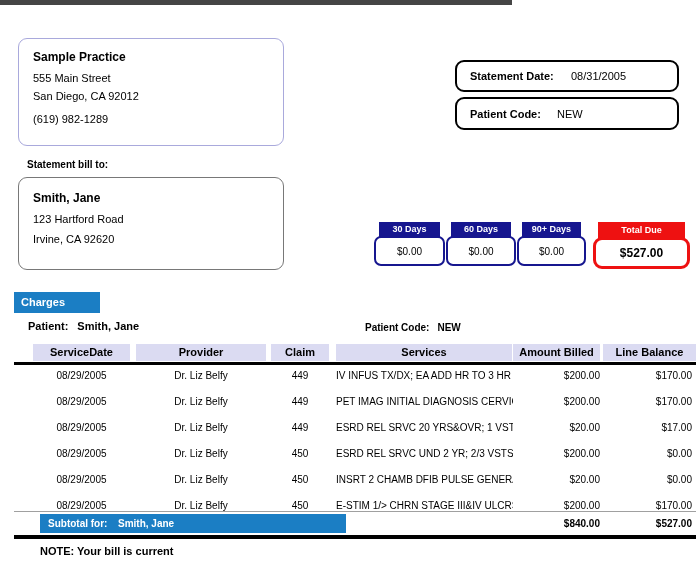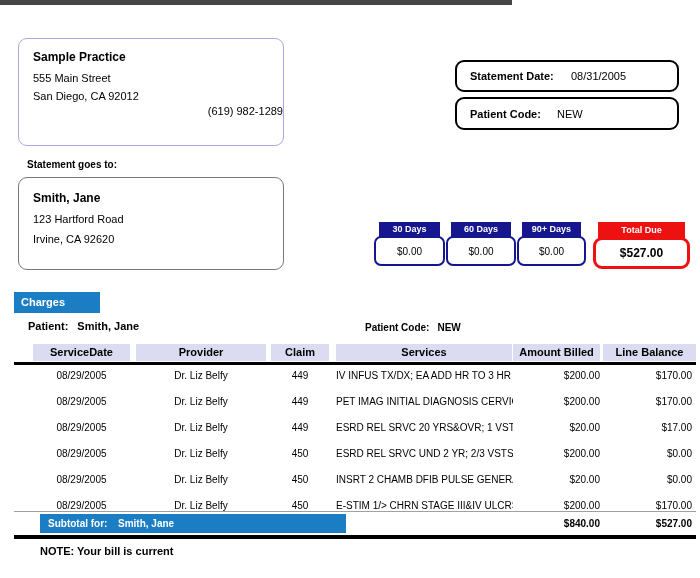--- a/index.html
+++ b/index.html
@@ -15,21 +15,21 @@
   }
   .abs{position:absolute;}
 
   
   .top-bar{left:0;top:0;width:512px;height:5px;background:#454545;}
 
   
   .practice-box{left:18px;top:38px;width:266px;height:108px;border:1px solid #A9A9DC;border-radius:9px;box-sizing:border-box;padding:11px 0 0 14px;}
   .practice-name{font-weight:bold;font-size:12px;margin-bottom:5px;}
   .practice-line{font-size:11px;line-height:18px;}
-  .practice-phone{font-size:11px;text-align:right;}
+  .practice-phone{font-size:11px;margin-top:8px;}
 
   
   .stmt-box{width:224px;border:2px solid #000;border-radius:9px;box-sizing:border-box;background:#fff;}
   .stmt-date-box{left:455px;top:60px;height:32px;}
   .stmt-code-box{left:455px;top:97px;height:33px;}
   .stmt-label{position:absolute;left:13px;top:50%;transform:translateY(-50%);font-weight:bold;font-size:11px;}
   .stmt-value{position:absolute;top:50%;transform:translateY(-50%);font-size:11px;}
   .stmt-date-box .stmt-value{left:114px;}
   .stmt-code-box .stmt-value{left:100px;}
 
@@ -108,21 +108,21 @@
 
   <div class="abs stmt-box stmt-date-box">
     <span class="stmt-label">Statement Date:</span>
     <span class="stmt-value">08/31/2005</span>
   </div>
   <div class="abs stmt-box stmt-code-box">
     <span class="stmt-label">Patient Code:</span>
     <span class="stmt-value">NEW</span>
   </div>
 
-  <div class="abs goes-to-heading">Statement goes to:</div>
+  <div class="abs goes-to-heading">Statement bill to:</div>
   <div class="abs recipient-box">
     <div class="recipient-name">Smith, Jane</div>
     <div class="recipient-line">123 Hartford Road</div>
     <div class="recipient-line">Irvine, CA 92620</div>
   </div>
 
   <div class="abs age age-0">
     <div class="age-tab">30 Days</div>
     <div class="age-body">$0.00</div>
   </div>

